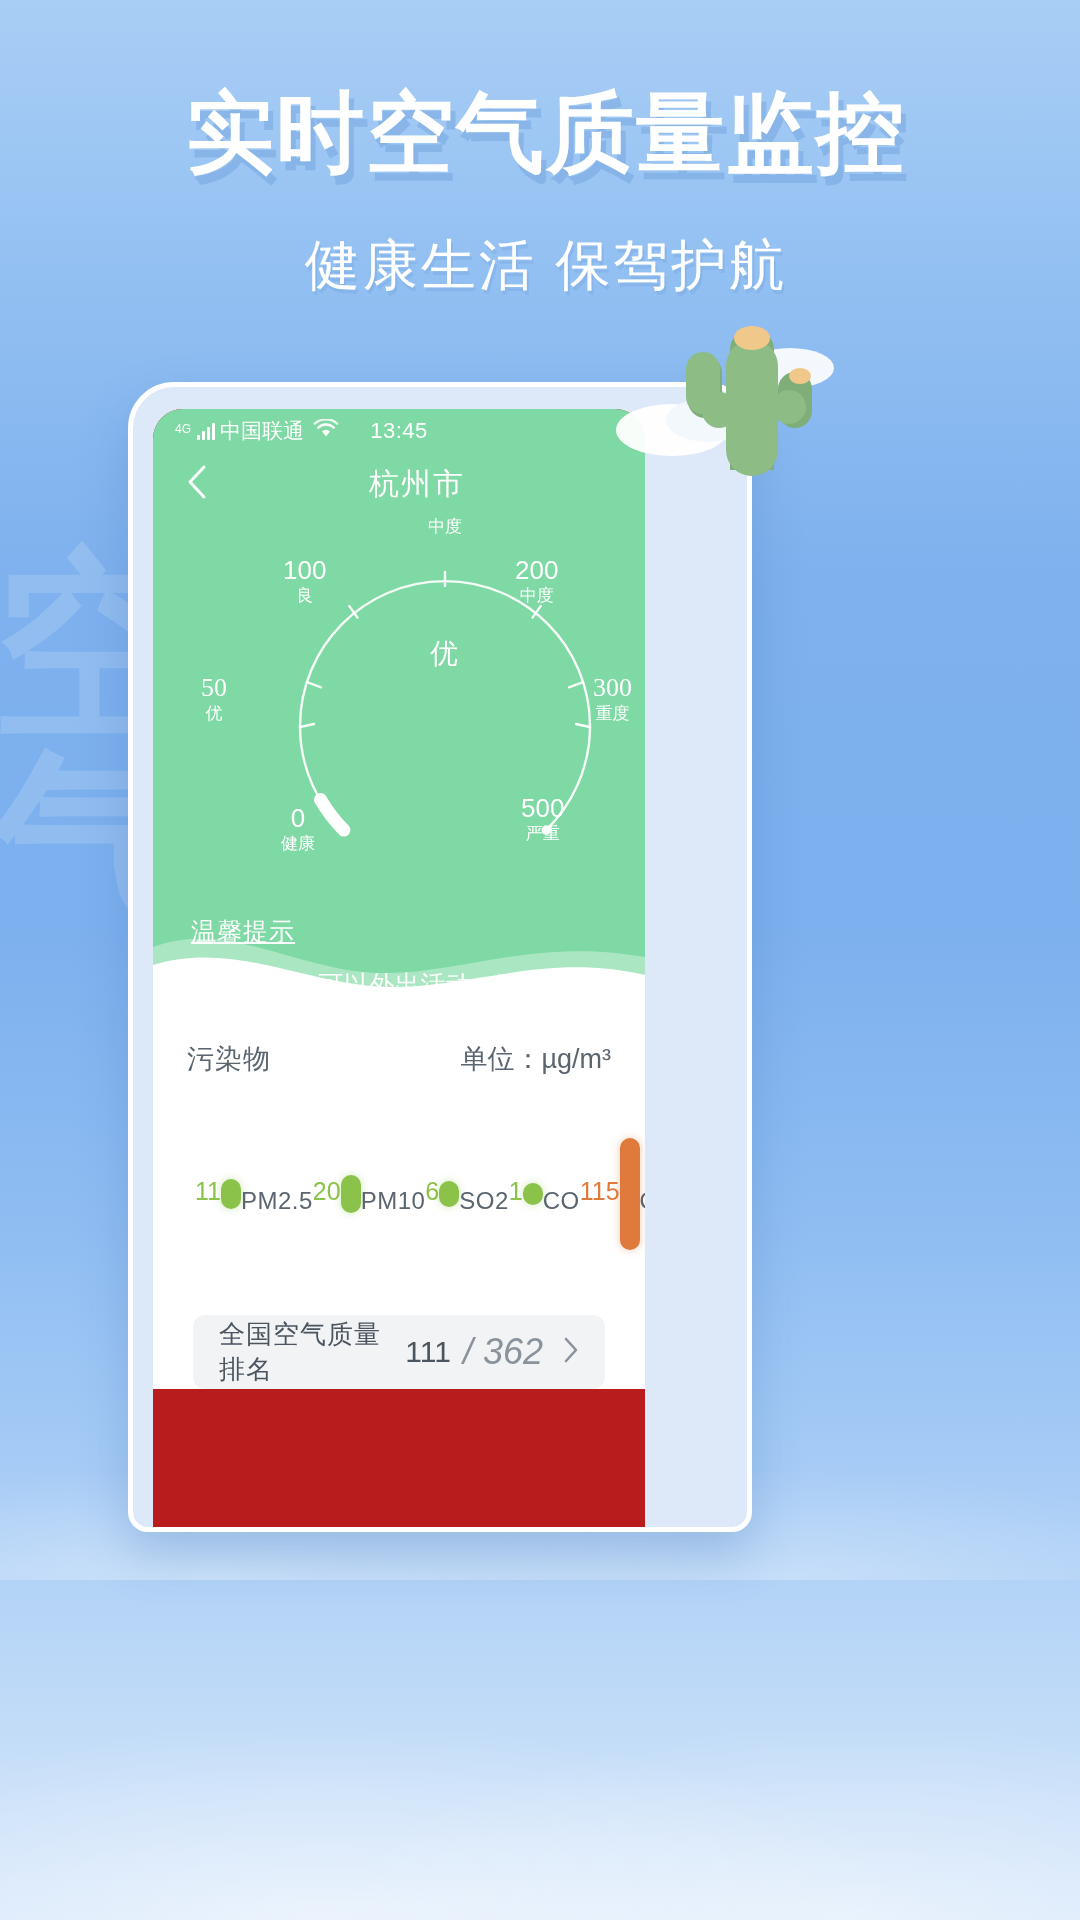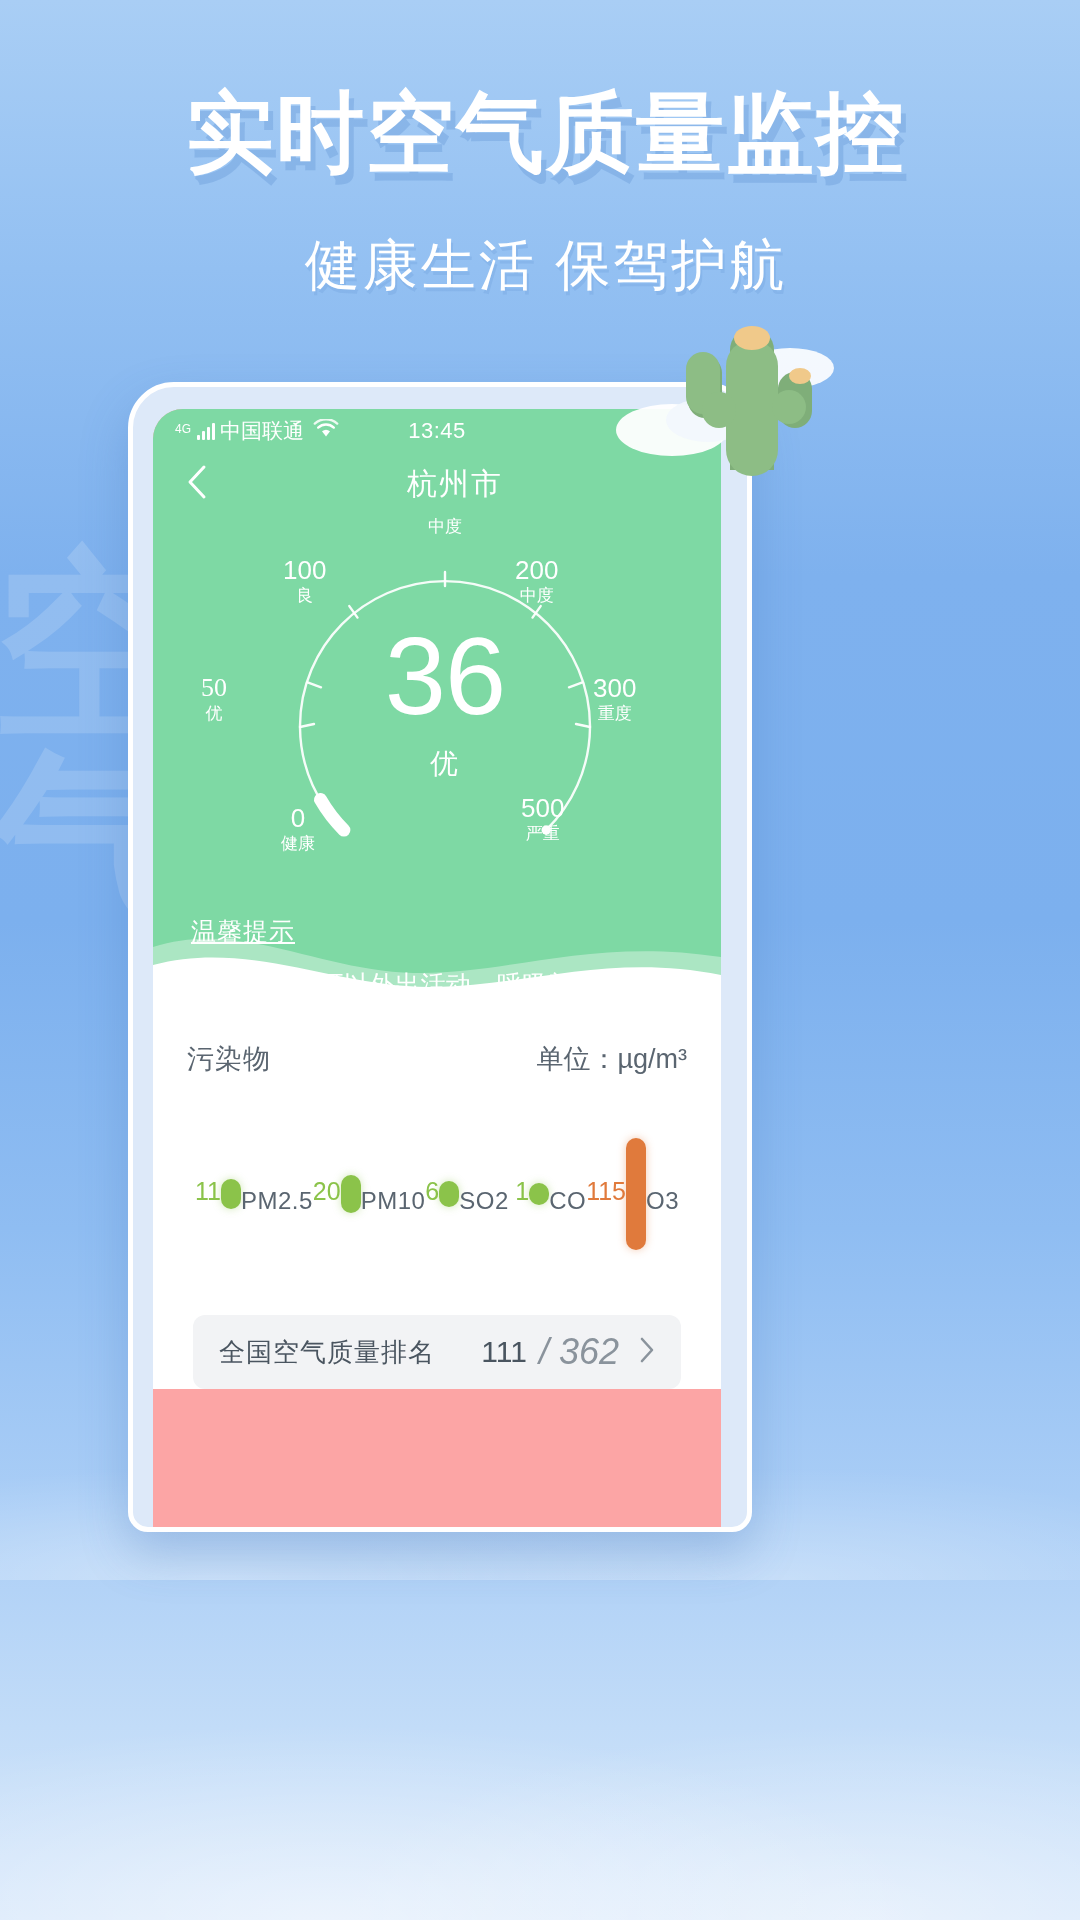--- a/index.html
+++ b/index.html
@@ -77,22 +77,22 @@
     width: 624px; height: 1150px;
     background: #dde9f9;
     border-radius: 46px 46px 20px 20px;
     border: 5px solid #ffffff;
     box-shadow: 0 22px 48px rgba(60,110,180,0.28);
     overflow: hidden;
   }
   .screen {
     position: absolute;
     left: 20px; top: 22px;
-    width: 568px; height: 1128px;
-    background: #fca5a5;
+    width: 492px; height: 1128px;
+    background: #b91c1c;
     border-radius: 30px 30px 0 0;
     overflow: hidden;
   }
 
   
   .green-panel {
     position: relative;
     height: 588px;
     background: #7ed9a4;
   }
@@ -140,21 +140,21 @@
   .g-label {
     position: absolute; color: #ffffff; text-align: center; line-height: 1.18;
   }
   .g-label .num { font-size: 26px; display: block; }
   .g-label .txt { font-size: 17px; display: block; }
   .lab-top   { left: 50%; transform: translateX(-50%); top: 2px; font-size: 17px; }
   .lab-100   { left: 130px; top: 40px; }
   .lab-200   { left: 362px; top: 40px; }
   .lab-50    { left: 48px;  top: 160s; font-family: Liberation Serif, serif; }
   .lab-50    { left: 48px;  top: 158px; }
-  .lab-300   { left: 440px; top: 158px; }
+  .lab-300   { left: 440px; top: 158px; font-family: Liberation Serif, serif; }
   .lab-0     { left: 128px; top: 288px; }
   .lab-500   { left: 368px; top: 278px; }
 
   .aqi-center {
     position: absolute; left: 0; right: 0; top: 106px;
     text-align: center; color: #ffffff;
   }
   .aqi-value { font-size: 110px; font-weight: 300; line-height: 1; letter-spacing: -1px; }
   .aqi-level { font-size: 28px; margin-top: 14px; letter-spacing: 2px; }
 
@@ -309,21 +309,20 @@
         <div class="g-label lab-0">
           <span class="num">0</span>
           <span class="txt">健康</span>
         </div>
         <div class="g-label lab-500">
           <span class="num">500</span>
           <span class="txt">严重</span>
         </div>
 
         <div class="aqi-center">
-          <div class="aqi-value">36</div>
           <div class="aqi-level">优</div>
         </div>
       </div>
 
       <div class="tips">
         <div class="tips-title">温馨提示</div>
         <div class="tips-text">空气很好，可以外出活动，呼吸新鲜空气。</div>
       </div>
 
       <svg class="wave" viewBox="0 0 584 86" preserveAspectRatio="none">

